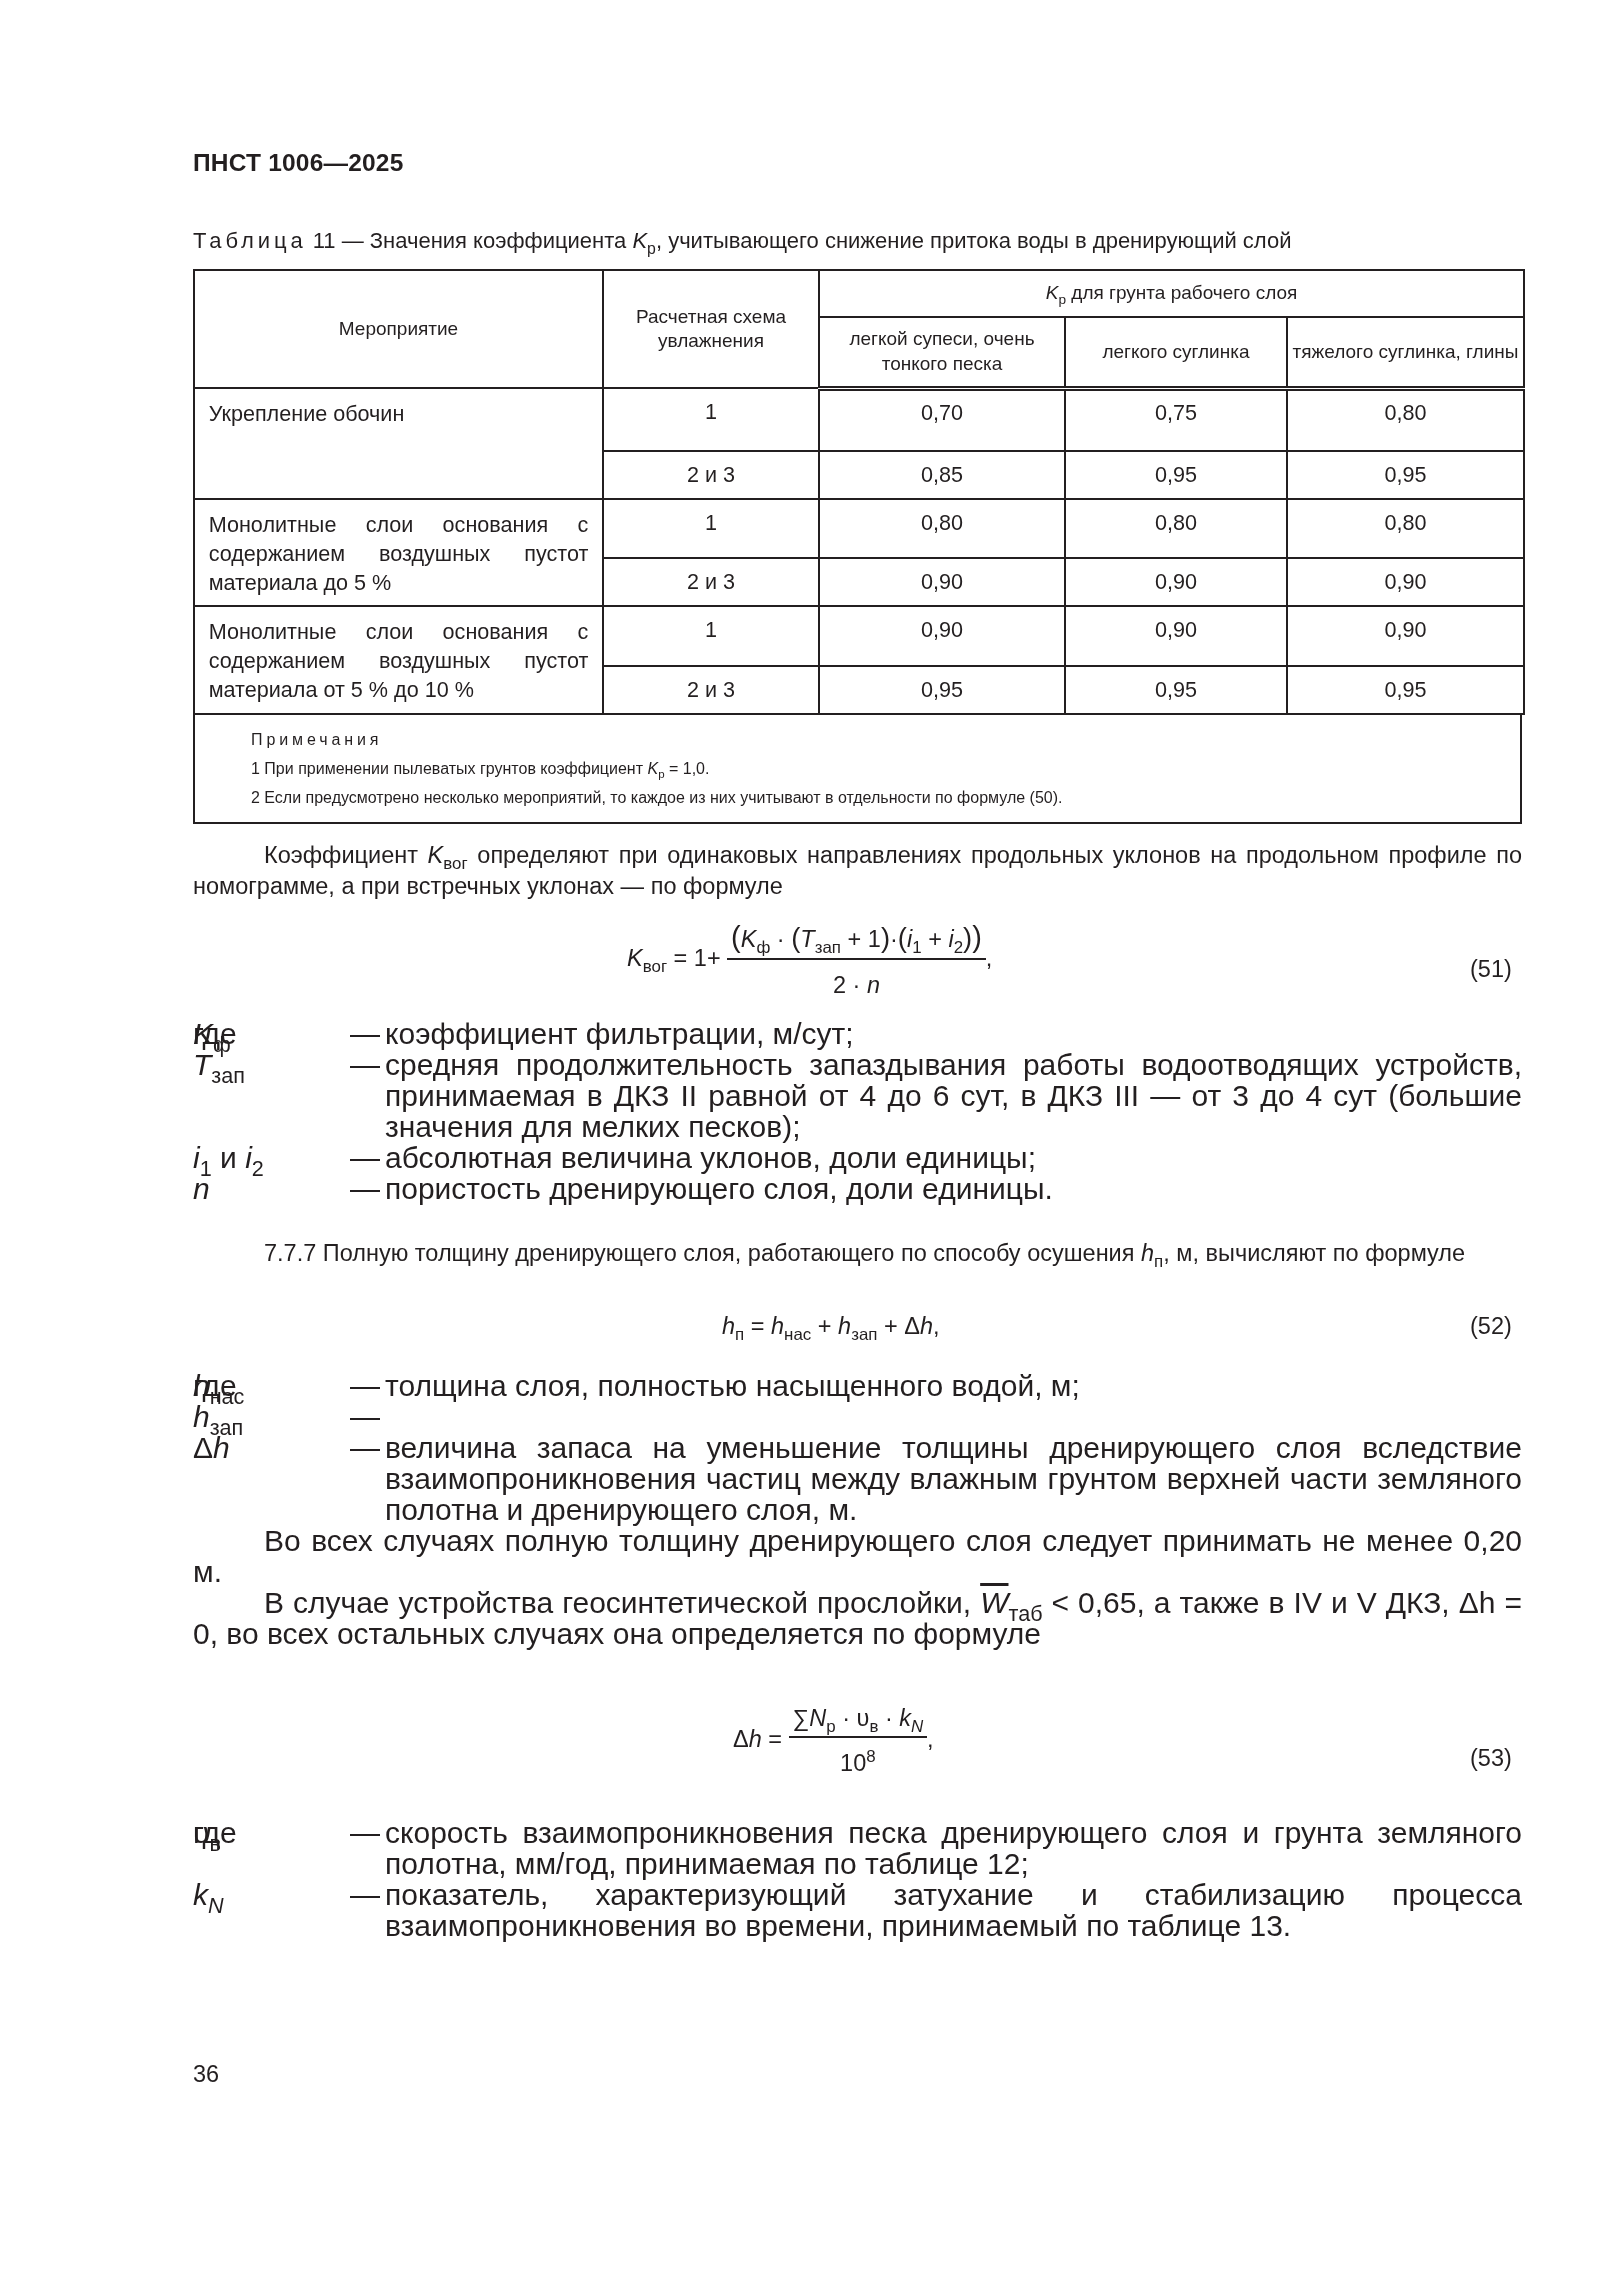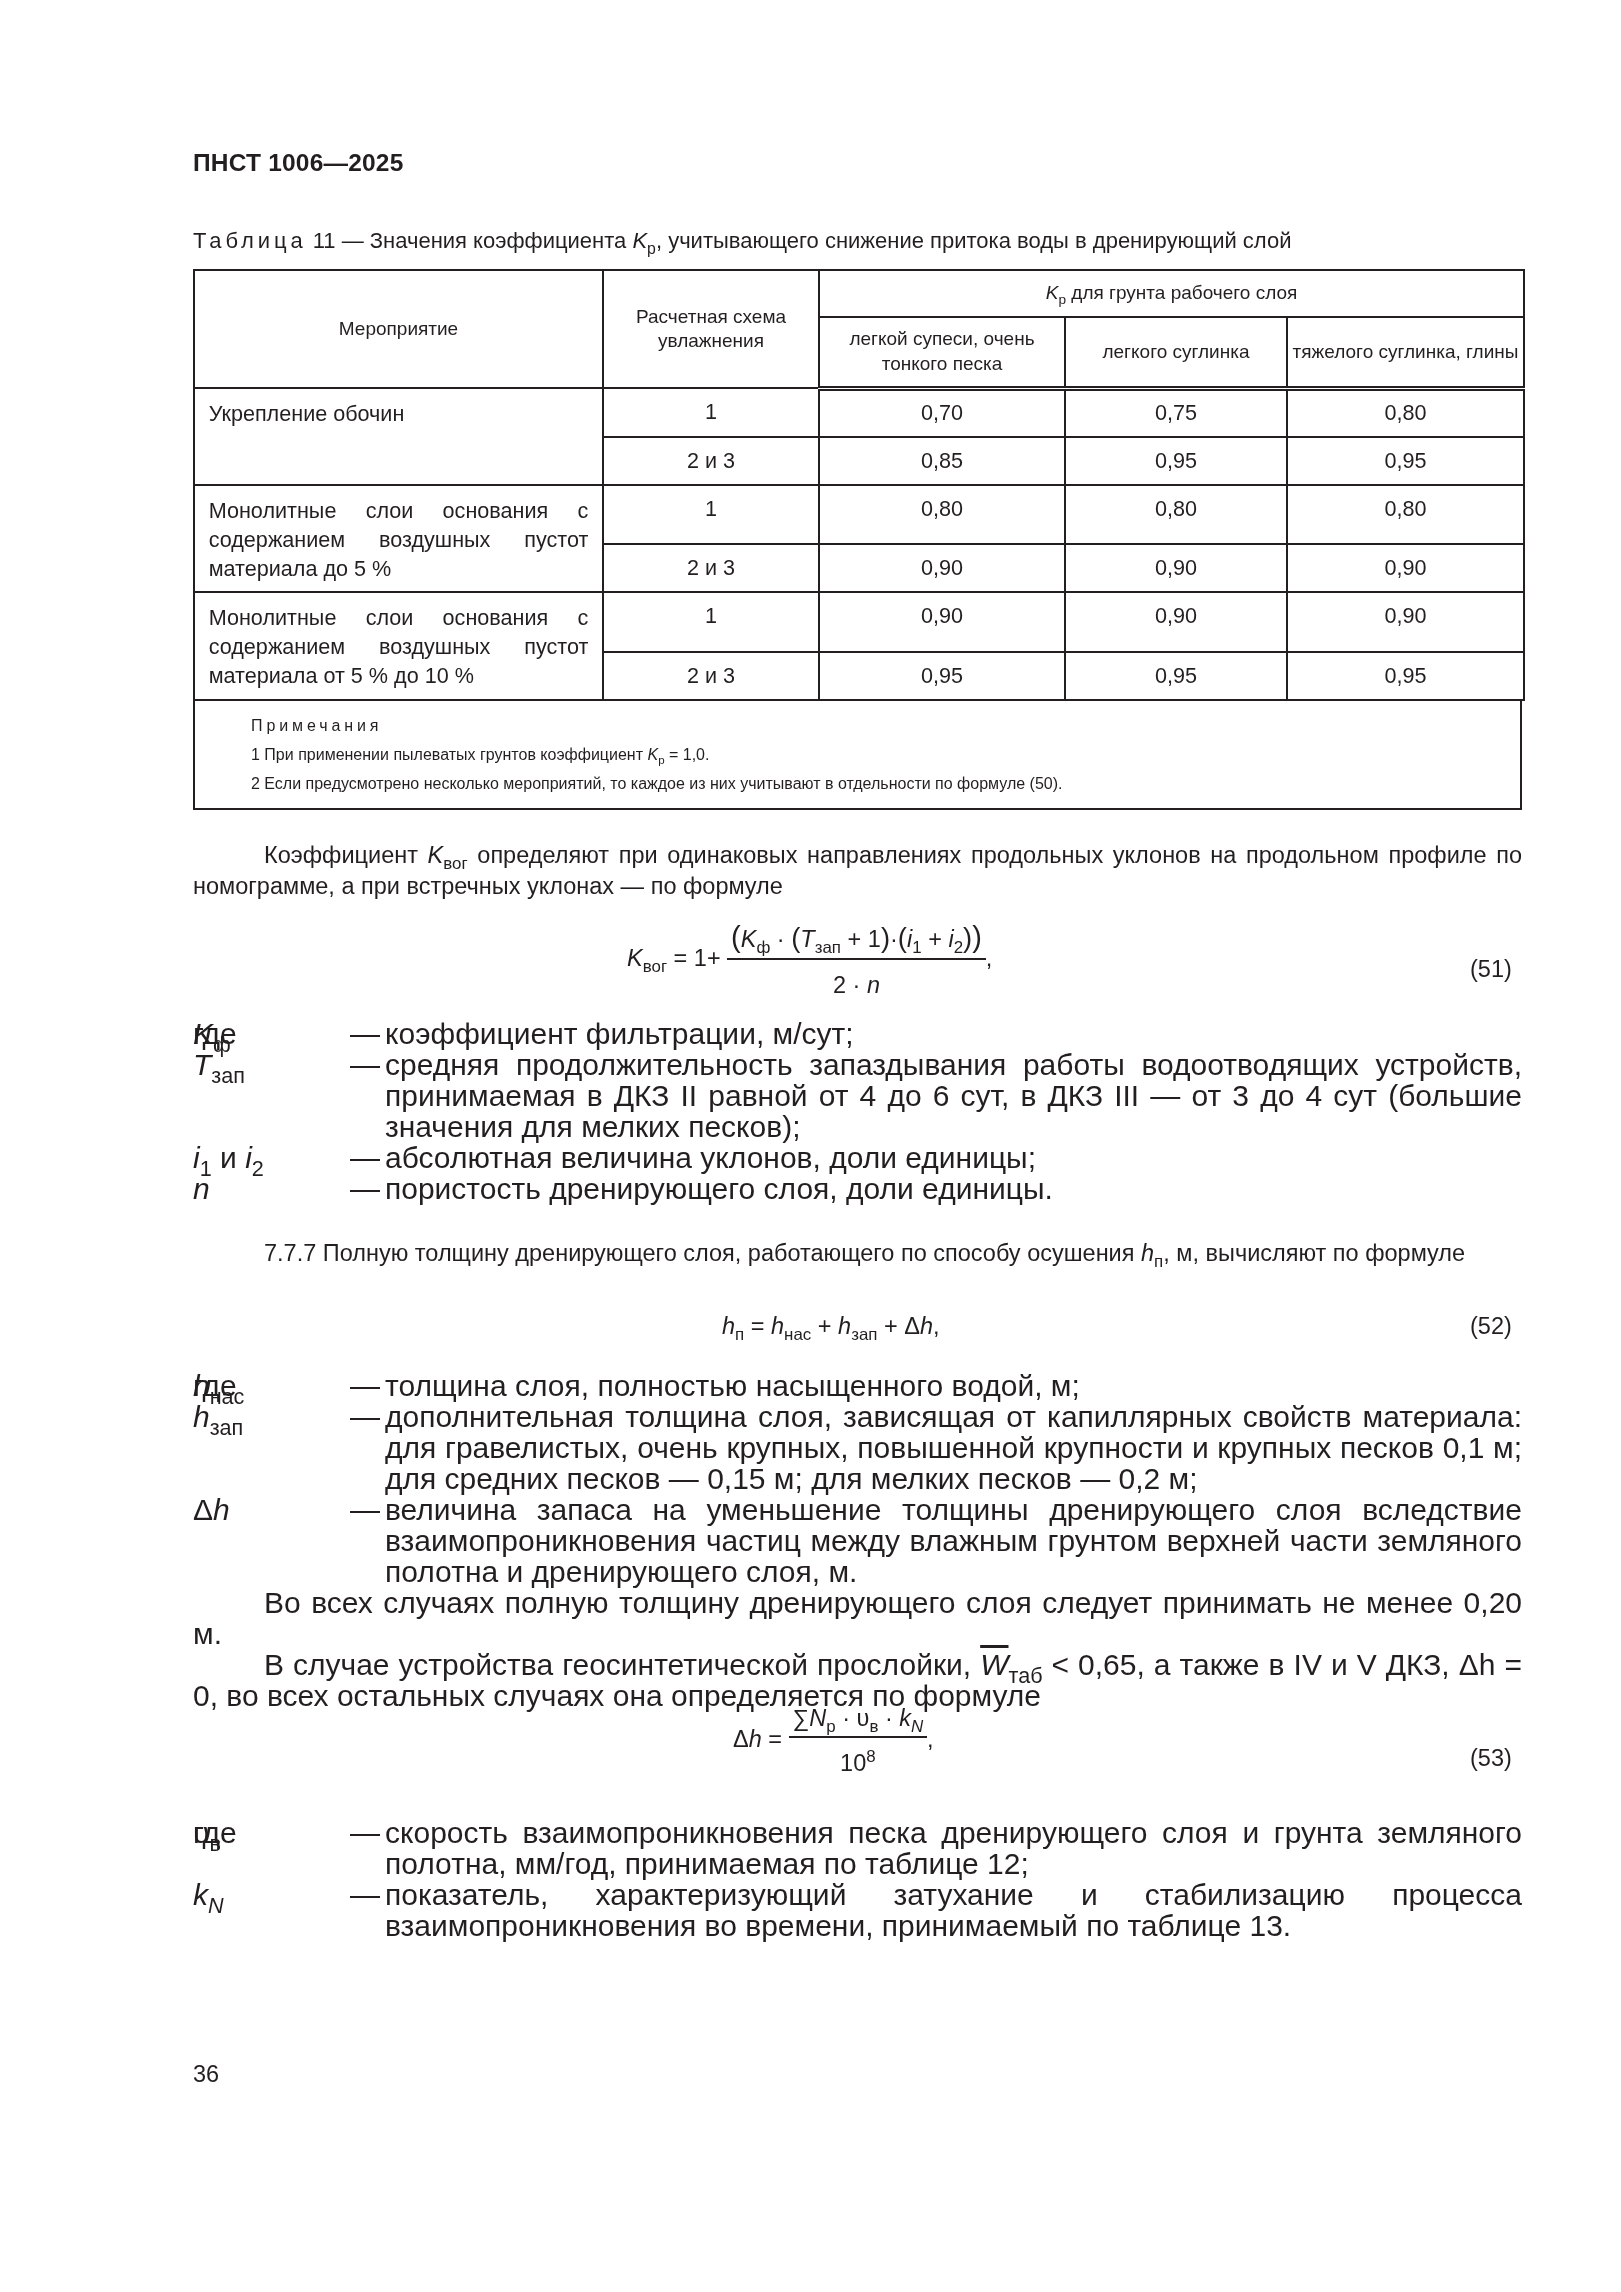--- a/index.html
+++ b/index.html
@@ -70,21 +70,21 @@
         <th rowspan="2">Мероприятие</th>
         <th rowspan="2">Расчетная схема увлажнения</th>
         <th colspan="3"><i>K</i><sub>р</sub><span> для грунта рабочего слоя</span></th>
       </tr>
       <tr class="hdr-bottom" style="height:71px">
         <th>легкой супеси, очень тонкого песка</th>
         <th>легкого суглинка</th>
         <th>тяжелого суглинка, глины</th>
       </tr>
 
-      <tr style="height:49px">
+      <tr style="height:63px">
         <td class="act" rowspan="2">Укрепление обочин</td>
         <td class="num">1</td>
         <td class="num">0,70</td>
         <td class="num">0,75</td>
         <td class="num">0,80</td>
       </tr>
       <tr style="height:48px">
         <td class="num">2 и 3</td>
         <td class="num">0,85</td>
         <td class="num">0,95</td>
@@ -176,21 +176,20 @@
   <div class="defs" style="top:1370px">
     <span class="gde">где</span>
     <div class="def-row">
       <span class="def-sym"><i>h</i><sub>нас</sub></span>
       <span class="def-dash">—</span>
       <span class="def-text">толщина слоя, полностью насыщенного водой, м;</span>
     </div>
     <div class="def-row">
       <span class="def-sym"><i>h</i><sub>зап</sub></span>
       <span class="def-dash">—</span>
-      <span class="def-text">дополнительная толщина слоя, зависящая от капиллярных свойств материала: для гравелистых, очень крупных, повышенной крупности и крупных песков 0,1 м; для средних песков — 0,15 м; для мелких песков — 0,2 м;</span>
     </div>
     <div class="def-row">
       <span class="def-sym">Δ<i>h</i></span>
       <span class="def-dash">—</span>
       <span class="def-text">величина запаса на уменьшение толщины дренирующего слоя вследствие взаимопроникновения частиц между влажным грунтом верхней части земляного полотна и дренирующего слоя, м.</span>
     </div>
     <div class="indent" style="margin-top:0; text-align:justify;">Во всех случаях полную толщину дренирующего слоя следует принимать не менее 0,20 м.</div>
     <div class="indent" style="text-align:justify;">
       <span>В случае устройства геосинтетической прослойки, </span><i class="overline">W</i><sub>таб</sub><span> &lt; 0,65, а также в IV и V ДКЗ, Δh = 0, во всех остальных случаях она определяется по формуле</span>
     </div>

